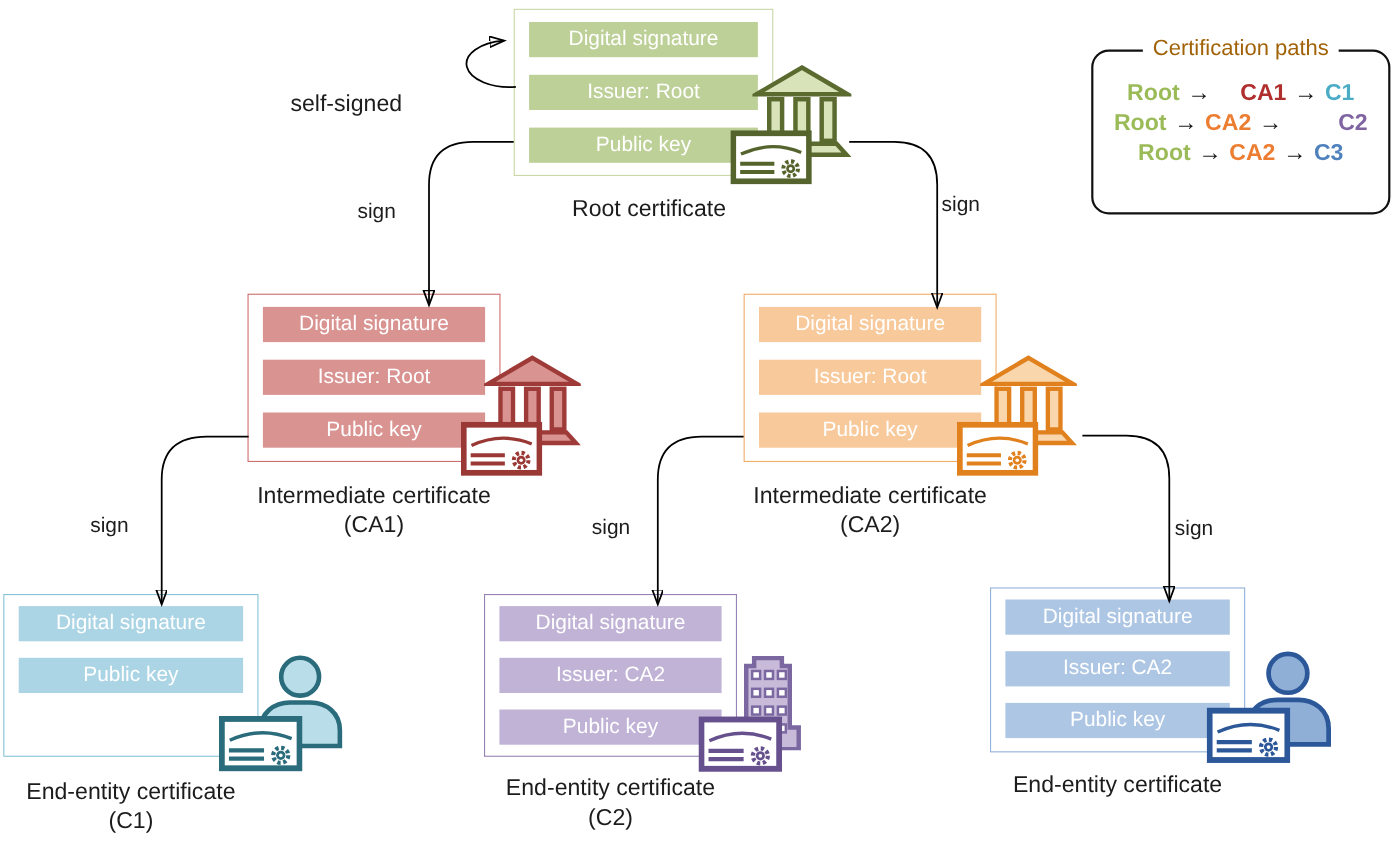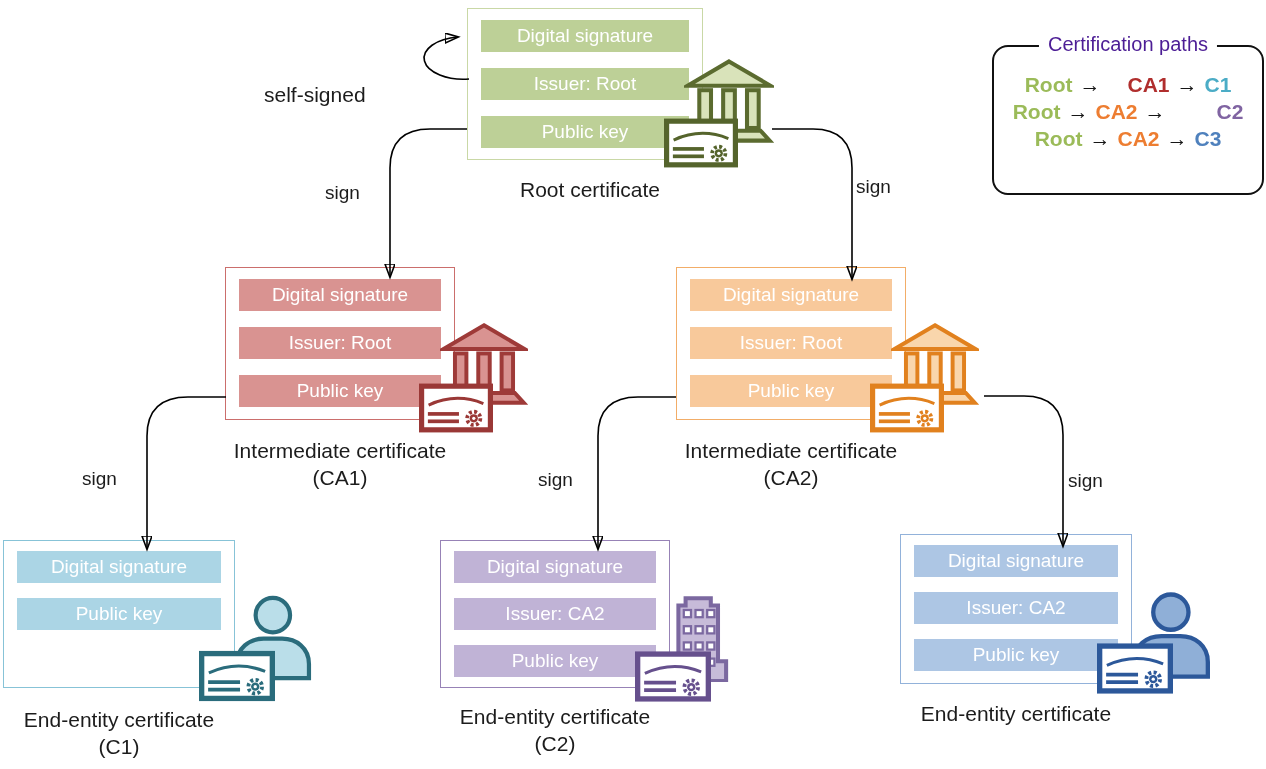--- a/index.html
+++ b/index.html
@@ -39,21 +39,21 @@
   .gear-teeth{fill:none;stroke:var(--cert-stroke);stroke-width:5;}
   .gear-body{fill:var(--cert-stroke);}
   .gear-hole{fill:#ffffff;}
   
   .legend{
     position:absolute;left:992px;top:45px;width:272px;height:150px;
     border:2.5px solid #111;border-radius:16px;box-sizing:border-box;background:#fff;
   }
   .legend-title{
     position:absolute;top:-14px;left:50%;transform:translateX(-50%);
-    background:#fff;padding:0 9px;font-size:20px;white-space:nowrap;color:#4c1d95;
+    background:#fff;padding:0 9px;font-size:20px;white-space:nowrap;color:#a16207;
   }
   .legend-rows{
     display:flex;flex-direction:column;align-items:center;
     padding-top:26px;gap:3px;
   }
   .legend-row{font-size:21px;white-space:nowrap;}
   .legend-row .part{font-weight:600;}
   .legend-row .larr{font-weight:700;padding:0 7px;}
   
   .connectors{position:absolute;left:0;top:0;pointer-events:none;}

